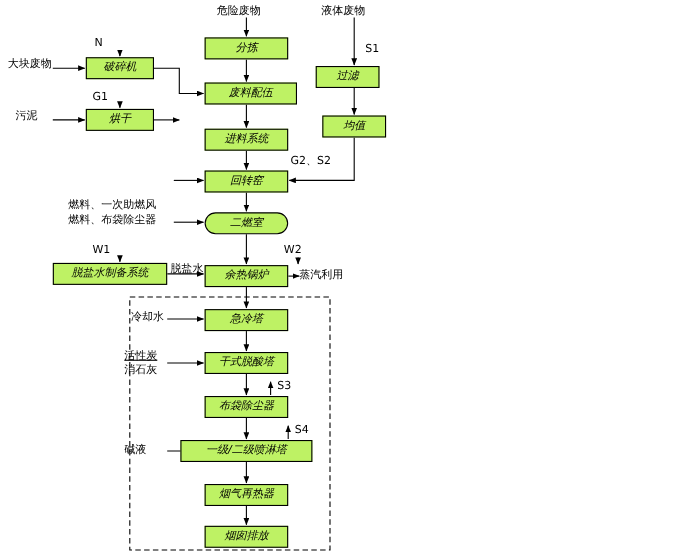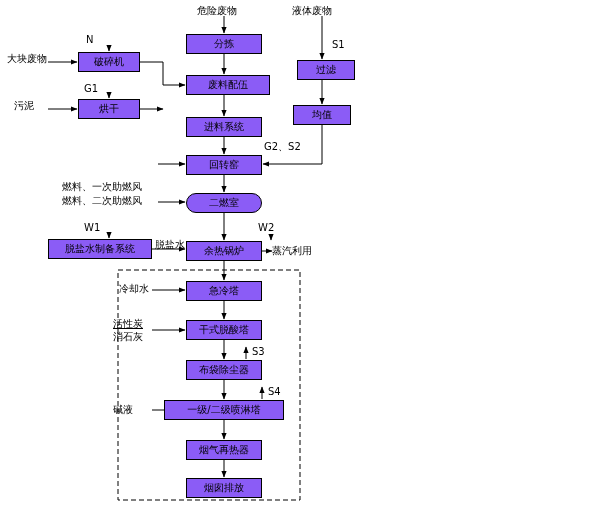--- a/index.html
+++ b/index.html
@@ -9,29 +9,30 @@
     font-family:"DejaVu Sans","Liberation Sans",sans-serif;
     font-size:10px;
     color:#000;
     position:relative;
     overflow:hidden;
   }
   #stage{position:absolute;left:0;top:0;width:614px;height:506px;}
   .box{
     position:absolute;
     border:1px solid #000;
-    background:#8b5cf6;
+    background:#bef264;
     display:flex;
     align-items:center;
     justify-content:center;
     text-align:center;
     font-size:10px;
     line-height:1.15;
     box-sizing:border-box;
     white-space:nowrap;
+    font-style:italic;
   }
   .label{
     position:absolute;
     font-size:10px;
     line-height:1.2;
     white-space:nowrap;
     background:transparent;
   }
   .legend{
     position:absolute;
@@ -105,21 +106,21 @@
 
   <div class="box" style="left:186px;top:34px;width:76px;height:20px;">
       <span>分拣</span>
     </div>
   <div class="box" style="left:78px;top:52px;width:62px;height:20px;">
       <span>破碎机</span>
     </div>
   <div class="box" style="left:78px;top:99px;width:62px;height:20px;">
       <span>烘干</span>
     </div>
-  <div class="box" style="left:297px;top:60px;width:58px;height:20px;">
+  <div class="box" style="left:287px;top:60px;width:58px;height:20px;">
       <span>过滤</span>
     </div>
   <div class="box" style="left:186px;top:75px;width:84px;height:20px;align-items:center;">
       <span>废料配伍</span>
     </div>
   <div class="box" style="left:293px;top:105px;width:58px;height:20px;">
       <span>均值</span>
     </div>
   <div class="box" style="left:186px;top:117px;width:76px;height:20px;text-align:center;">
       <span>进料系统</span>
@@ -157,21 +158,21 @@
 
   <div class="label" style="left:197px;top:5px;">危险废物</div>
   <div class="label" style="left:292px;top:5px;">液体废物</div>
   <div class="label" style="left:7px;top:53px;">大块废物</div>
   <div class="label" style="left:14px;top:100px;">污泥</div>
   <div class="label" style="left:86px;top:34px;">N</div>
   <div class="label" style="left:84px;top:83px;">G1</div>
   <div class="label" style="left:332px;top:39px;">S1</div>
   <div class="label" style="left:264px;top:141px;">G2、S2</div>
   <div class="label" style="left:62px;top:157px;margin-top:24px;">燃料、一次助燃风</div>
-  <div class="label" style="left:62px;top:195px;">燃料、二次助燃风</div>
+  <div class="label" style="left:62px;top:195px;">燃料、布袋除尘器</div>
   <div class="label" style="left:84px;top:222px;">W1</div>
   <div class="label" style="left:258px;top:222px;">W2</div>
   <div class="label" style="left:155px;top:239px;">脱盐水</div>
   <div class="label" style="left:272px;top:245px;">蒸汽利用</div>
   <div class="label" style="left:119px;top:283px;">冷却水</div>
   <div class="label" style="left:113px;top:318px;text-decoration:underline;">活性炭</div>
   <div class="label" style="left:113px;top:331px;">消石灰</div>
   <div class="label" style="left:252px;top:346px;">S3</div>
   <div class="label" style="left:268px;top:386px;">S4</div>
   <div class="label" style="left:113px;top:404px;">碱液</div>

